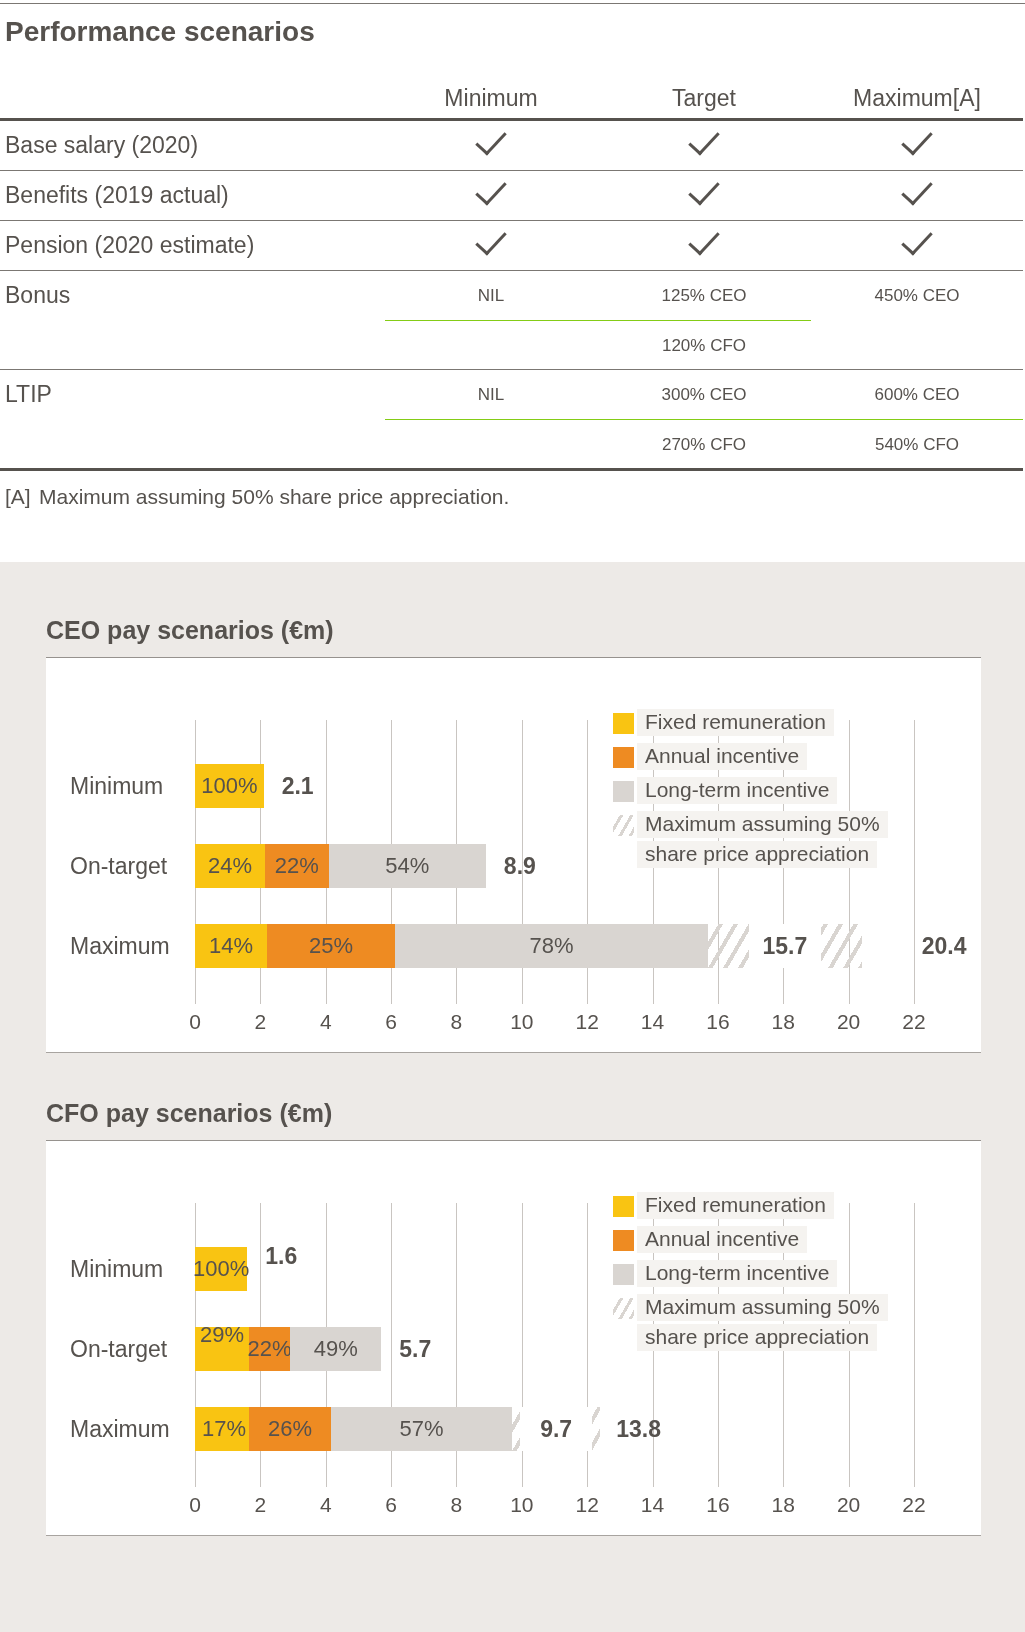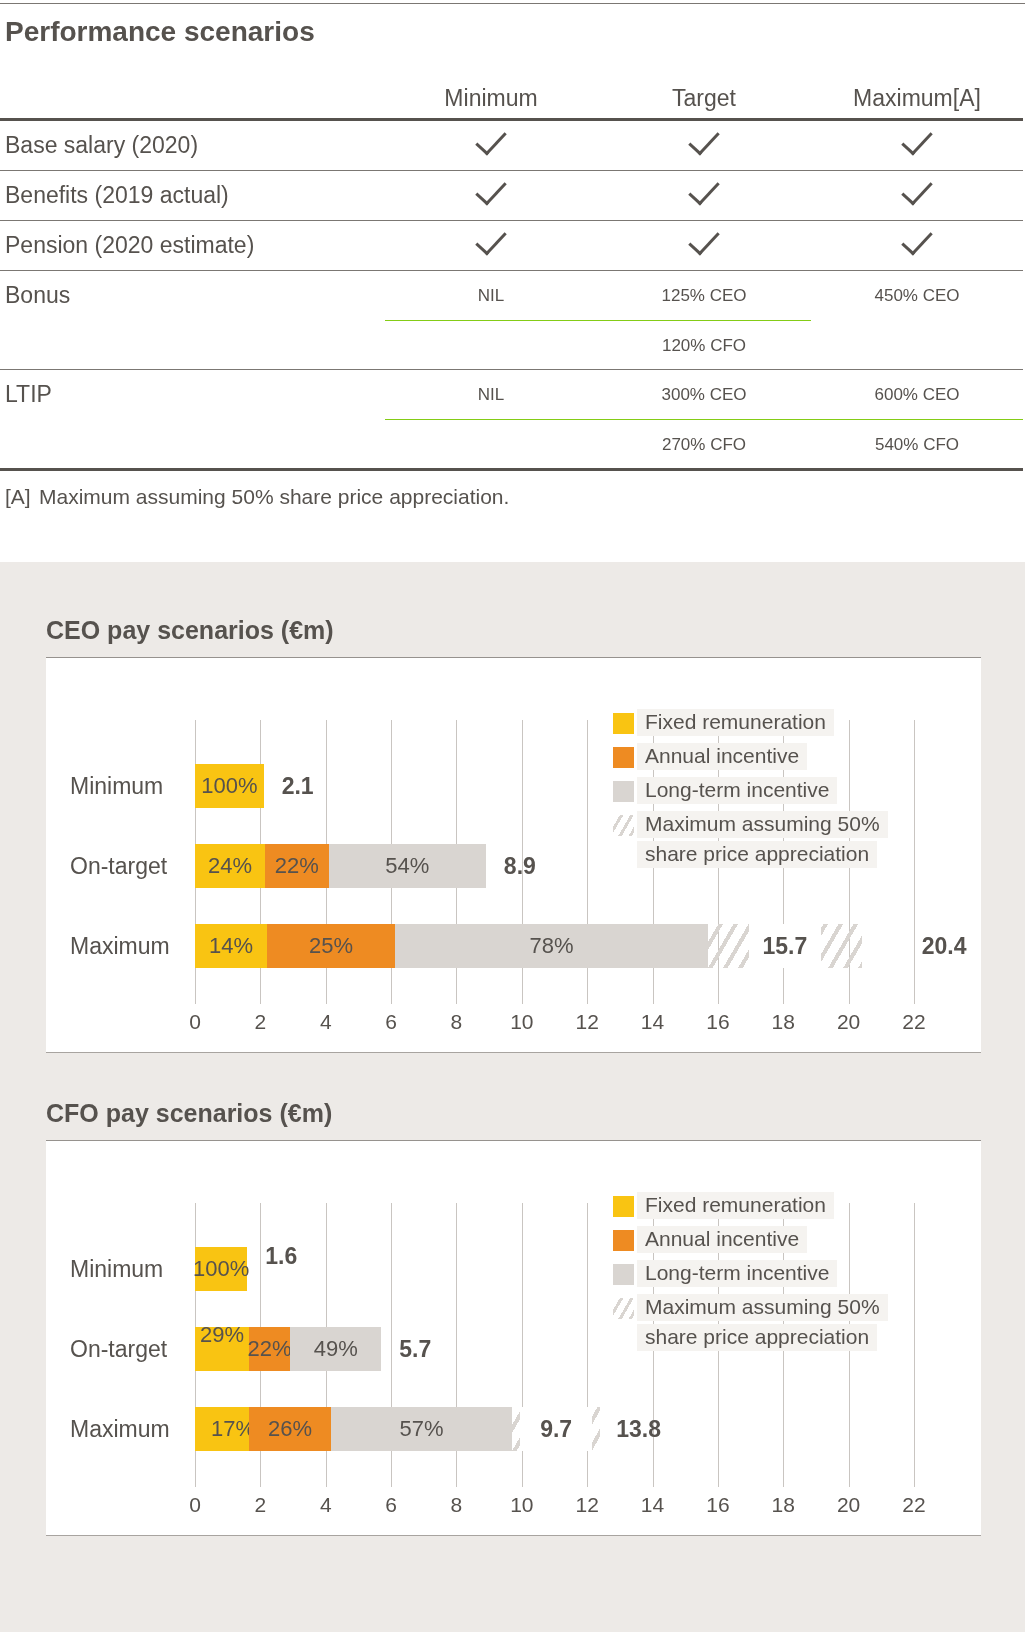--- a/index.html
+++ b/index.html
@@ -197,21 +197,21 @@
         <div class="cat" style="left: 24px; top: 186px; height: 44px; line-height: 44px;">On-target</div>
         <div class="seg" style="left: 149px; top: 186px; width: 53.925px; height: 44px; background: rgb(249, 196, 18);"></div>
         <div class="pct" style="left: 129.963px; top: 172px; line-height: 44px;">29%</div>
         <div class="seg" style="left: 202.925px; top: 186px; width: 41.1791px; height: 44px; background: rgb(238, 139, 34);"></div>
         <div class="pct" style="left: 177.515px; top: 186px; line-height: 44px;">22%</div>
         <div class="seg" style="left: 244.104px; top: 186px; width: 91.1823px; height: 44px; background: rgb(217, 213, 209);"></div>
         <div class="pct" style="left: 243.695px; top: 186px; line-height: 44px;">49%</div>
         <div class="tot" style="left: 353.286px; top: 186px; line-height: 44px;">5.7</div>
         <div class="cat" style="left: 24px; top: 266px; height: 44px; line-height: 44px;">Maximum</div>
         <div class="seg" style="left: 149px; top: 266px; width: 53.925px; height: 44px; background: rgb(249, 196, 18);"></div>
-        <div class="pct" style="left: 141px; top: 266px; line-height: 44px;">17%</div>
+        <div class="pct" style="left: 132px; top: 266px; line-height: 44px;">17%</div>
         <div class="seg" style="left: 202.925px; top: 266px; width: 82.3582px; height: 44px; background: rgb(238, 139, 34);"></div>
         <div class="pct" style="left: 198.104px; top: 266px; line-height: 44px;">26%</div>
         <div class="seg" style="left: 285.283px; top: 266px; width: 180.73px; height: 44px; background: rgb(217, 213, 209);"></div>
         <div class="pct" style="left: 329.648px; top: 266px; line-height: 44px;">57%</div>
         <div class="hatch" style="left: 466.014px; top: 266px; width: 88.2409px; height: 44px;"></div>
         <div class="tot plate" style="left: 474.134px; top: 266px; line-height: 44px;">9.7</div>
         <div class="tot" style="left: 570.255px; top: 266px; line-height: 44px;">13.8</div>
         <div class="swatch" style="left: 567px; top: 55px; background: rgb(249, 196, 18);"></div>
         <div class="leg" style="left: 591px; top: 51px;">Fixed remuneration</div>
         <div class="swatch" style="left: 567px; top: 89px; background: rgb(238, 139, 34);"></div>

